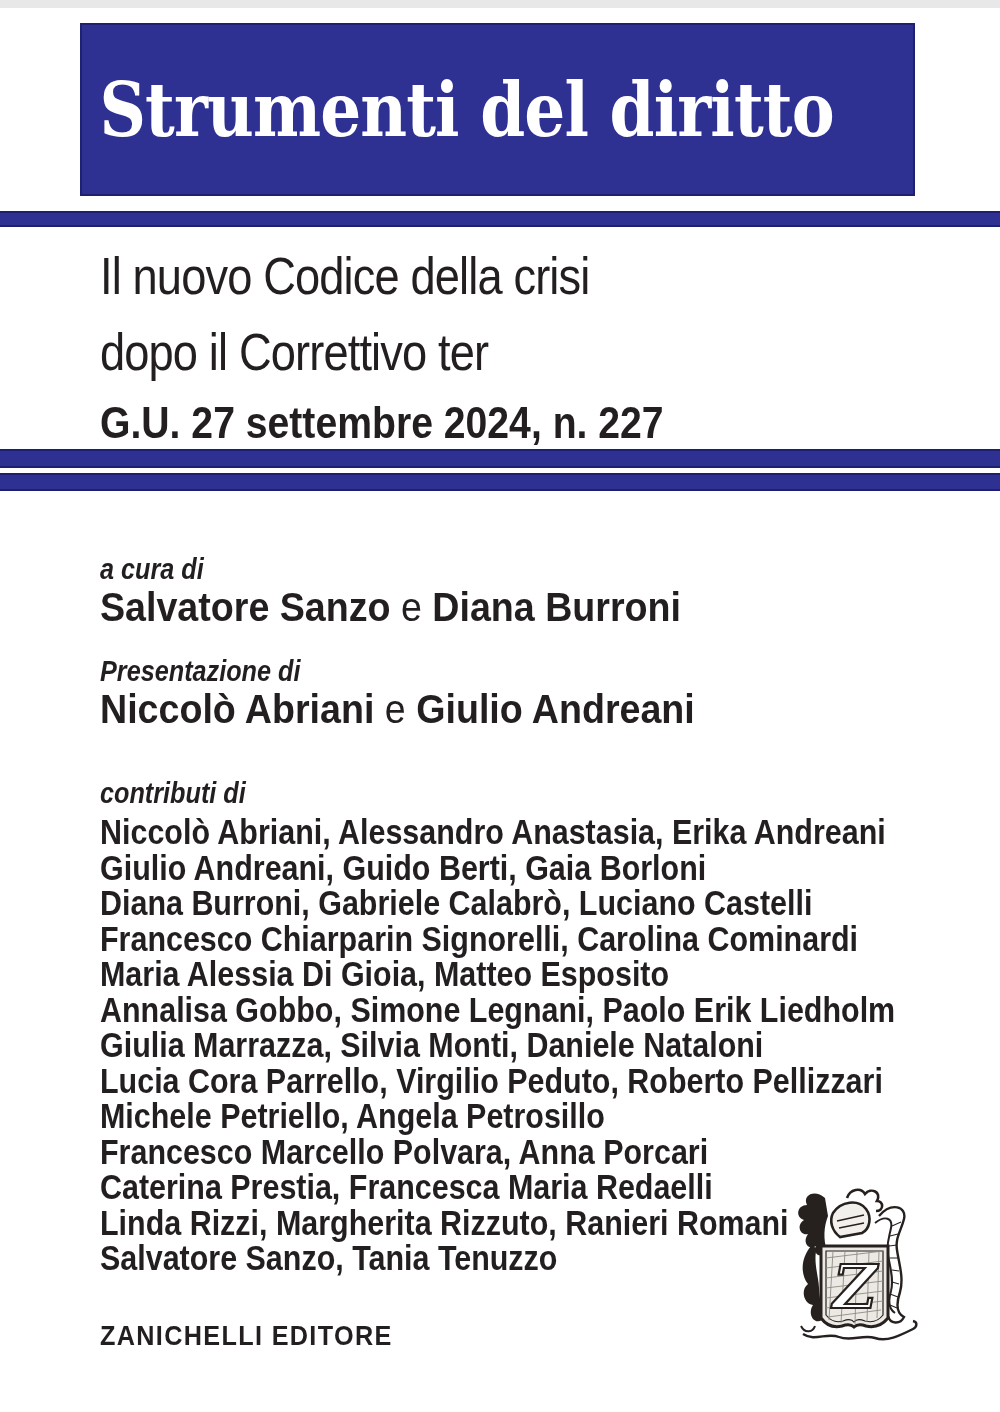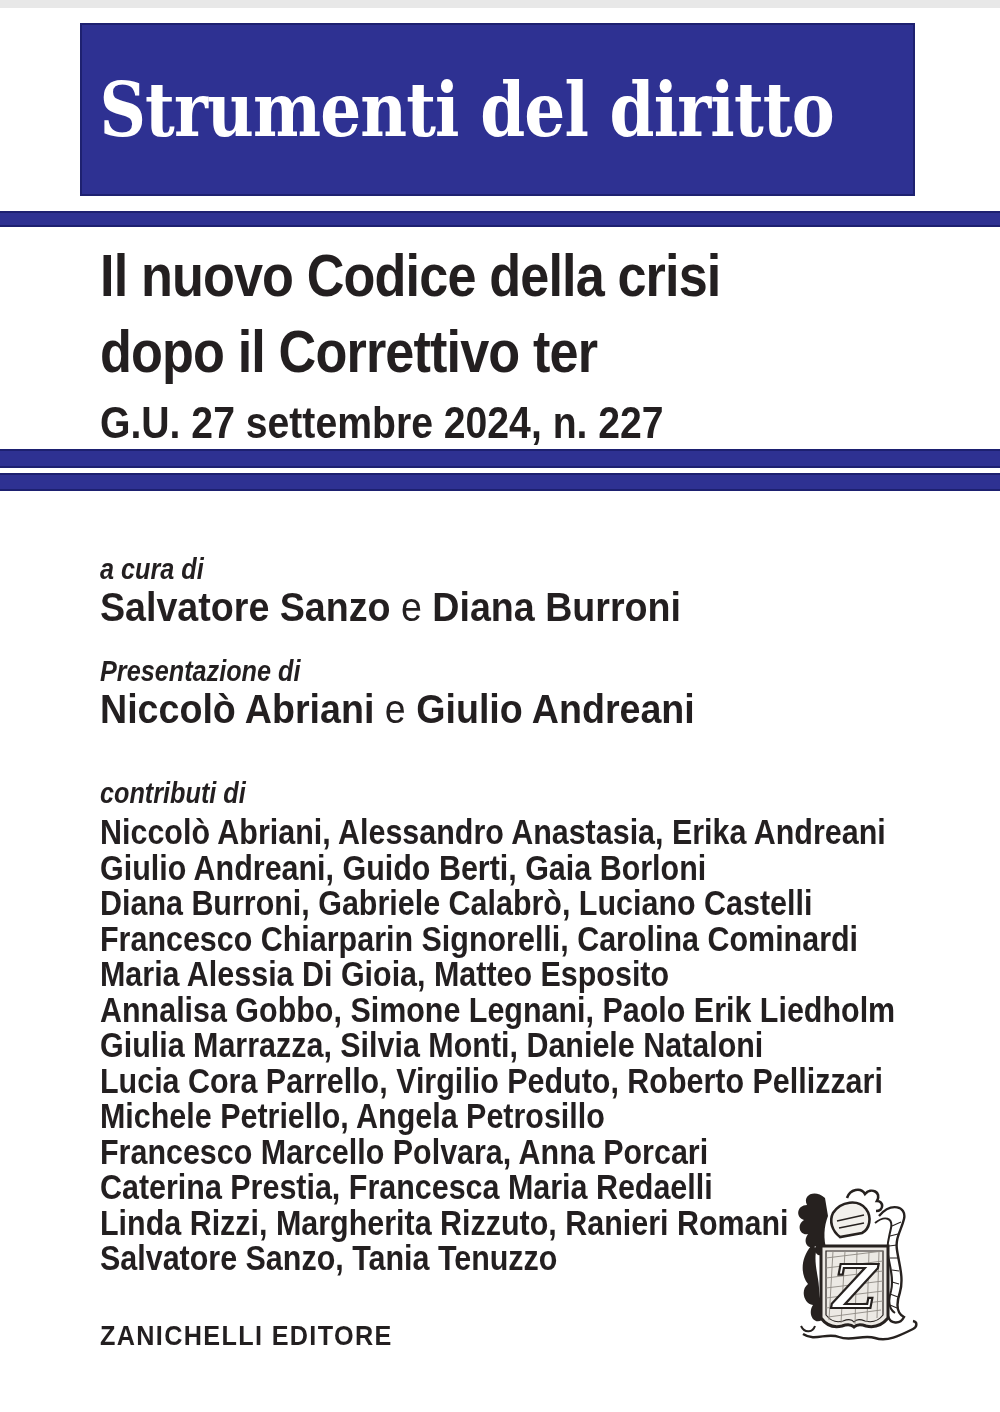--- a/index.html
+++ b/index.html
@@ -32,21 +32,21 @@
     position:absolute;left:0;width:1000px;
     background:var(--brand-blue,#2e3192);
     box-shadow:inset 0 2px 0 rgba(17,19,84,.55), inset 0 -2px 0 rgba(17,19,84,.55);
   }
   .rule-top{top:203px;height:16px;}
   .rule-a{top:441px;height:19px;}
   .rule-b{top:465px;height:18px;}
   
   .title{
     position:absolute;left:100px;top:230px;
-    font-weight:bold;font-size:60px;line-height:76px;
+    font-weight:normal;font-size:52px;line-height:76px;
     letter-spacing:-1px;
   }
   .title span{display:block;white-space:nowrap;transform:scaleX(0.87);transform-origin:0 0;}
   .subtitle{
     position:absolute;left:100px;top:391px;
     font-weight:bold;font-size:45px;line-height:48px;white-space:nowrap;
     transform:scaleX(0.87);transform-origin:0 0;
   }
   
   .credit-label{

